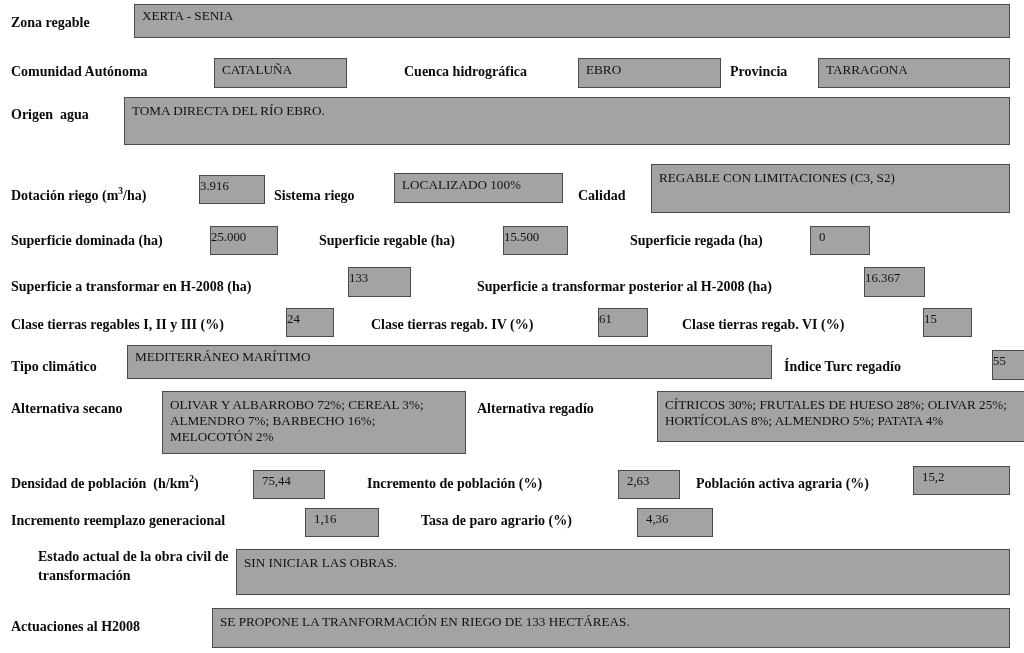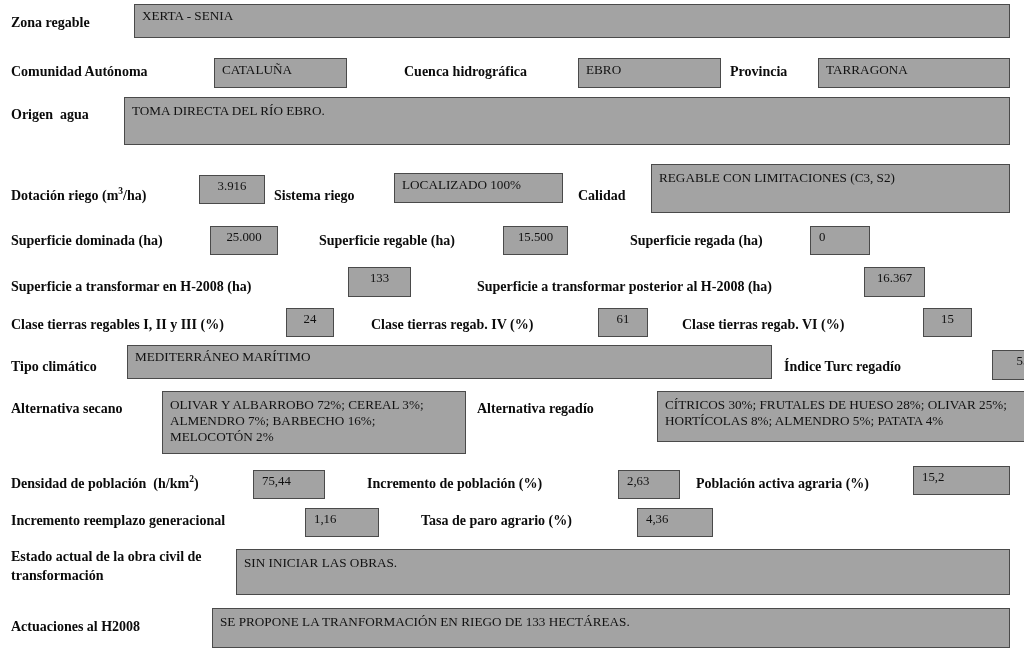--- a/index.html
+++ b/index.html
@@ -19,39 +19,40 @@
   .label {
     position: absolute;
     font-weight: bold;
     font-size: 14px;
     line-height: 19px;
     white-space: pre;
     color: #0b0b0b;
   }
   .label.wrap {
     white-space: normal;
+    margin-left: 27px;
   }
   .box {
     position: absolute;
     box-sizing: border-box;
     border: 1.3px solid #4a4a4a;
     background: #a3a3a3;
   }
   .box .val {
     display: block;
     font-weight: normal;
     font-size: 13.2px;
     line-height: 16px;
     color: #111111;
     padding: 3px 7px 0 7px;
     white-space: pre-line;
   }
   .box.small .val {
     padding: 2px 0 0 0;
-    text-align: center;
+    text-align: left;
     font-size: 12.8px;
   }
   .box.smallleft .val {
     padding: 2px 0 0 8px;
     text-align: left;
     font-size: 12.8px;
   }
   .box.tall .val {
     padding-top: 5px;
   }

